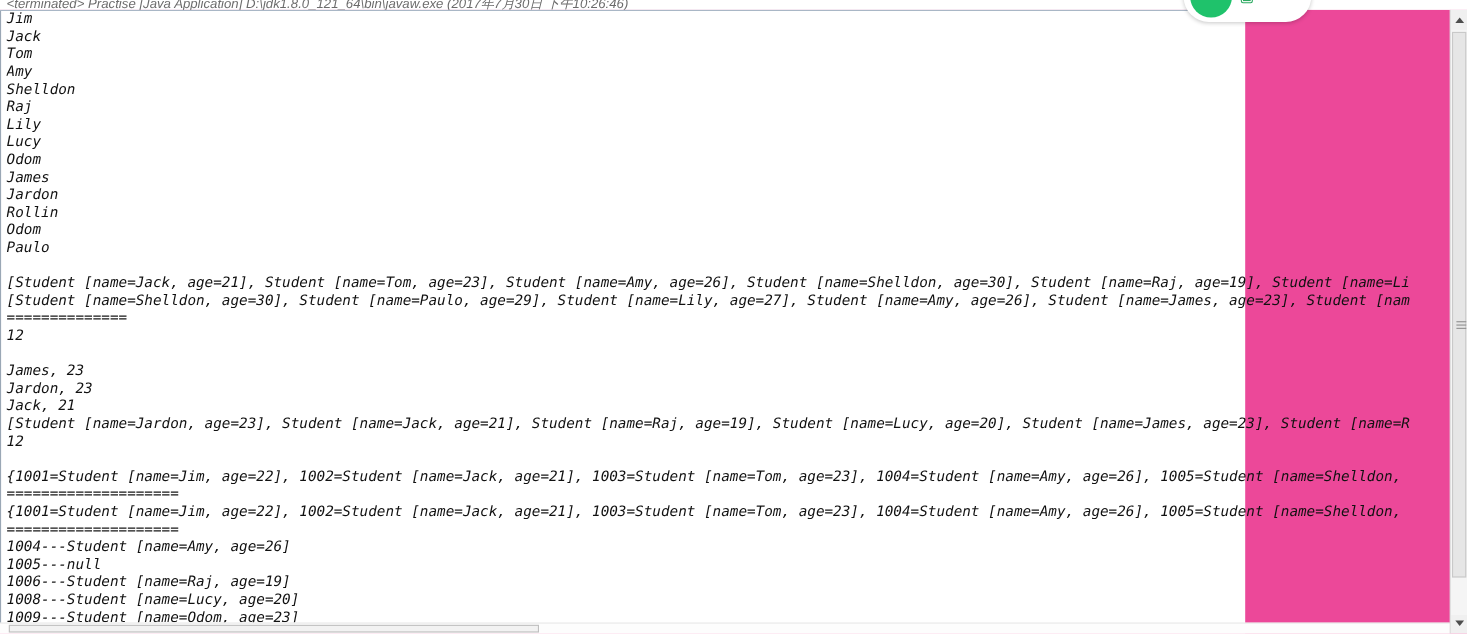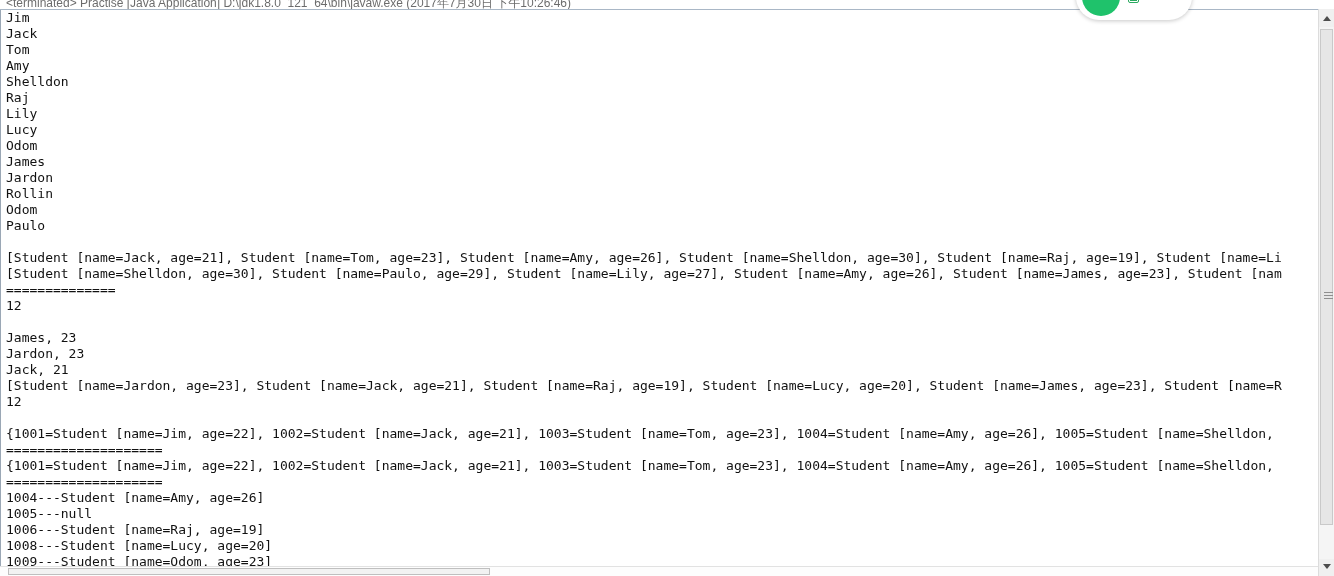--- a/index.html
+++ b/index.html
@@ -12,20 +12,21 @@
     height: 576px;
     overflow: hidden;
     font-family: "DejaVu Sans Mono", "Liberation Mono", monospace;
   }
 
   #app {
     position: relative;
     width: 1334px;
     height: 576px;
     background: #ec4899;
+    font-style: italic;
   }
 
   
   .titlebar {
     position: absolute;
     left: 0;
     top: 0;
     width: 1334px;
     height: 9px;
     overflow: hidden;
@@ -40,21 +41,21 @@
     color: #3a3a3a;
     white-space: nowrap;
     opacity: 0.75;
   }
 
   
   .console-frame {
     position: absolute;
     left: 0;
     top: 9px;
-    width: 1334px;
+    width: 1132px;
     height: 567px;
     background: #ffffff;
     box-sizing: border-box;
     border-top: 1px solid #a9b7c6;
   }
   .console-inner-border {
     position: absolute;
     left: 0;
     top: 0;
     width: 1318px;

